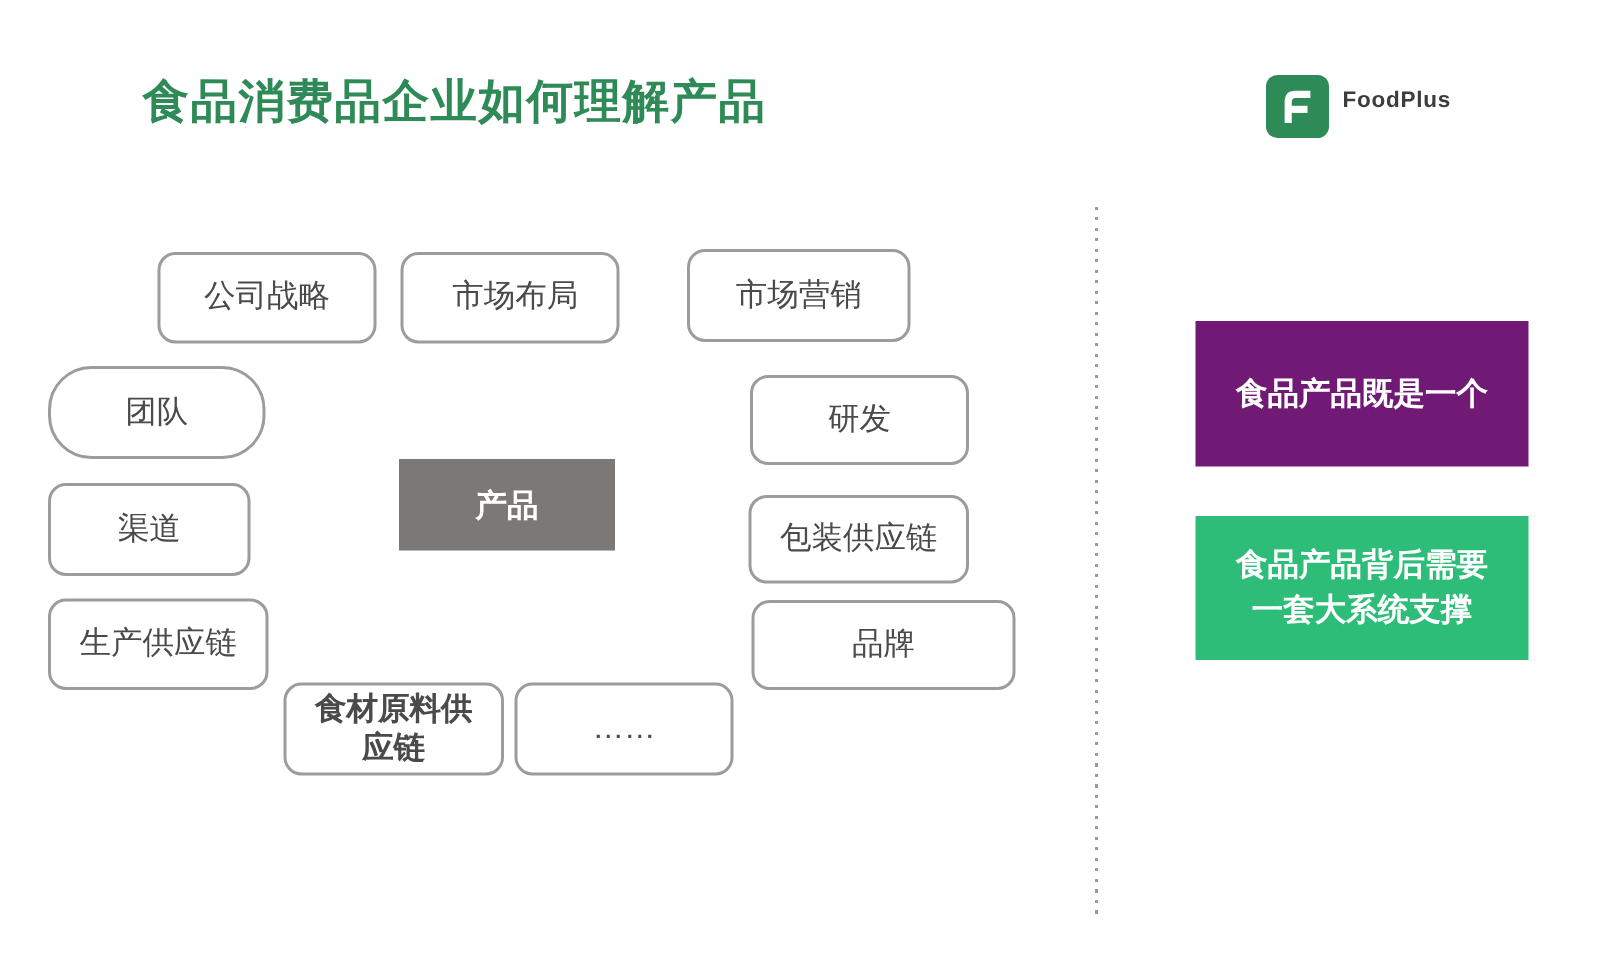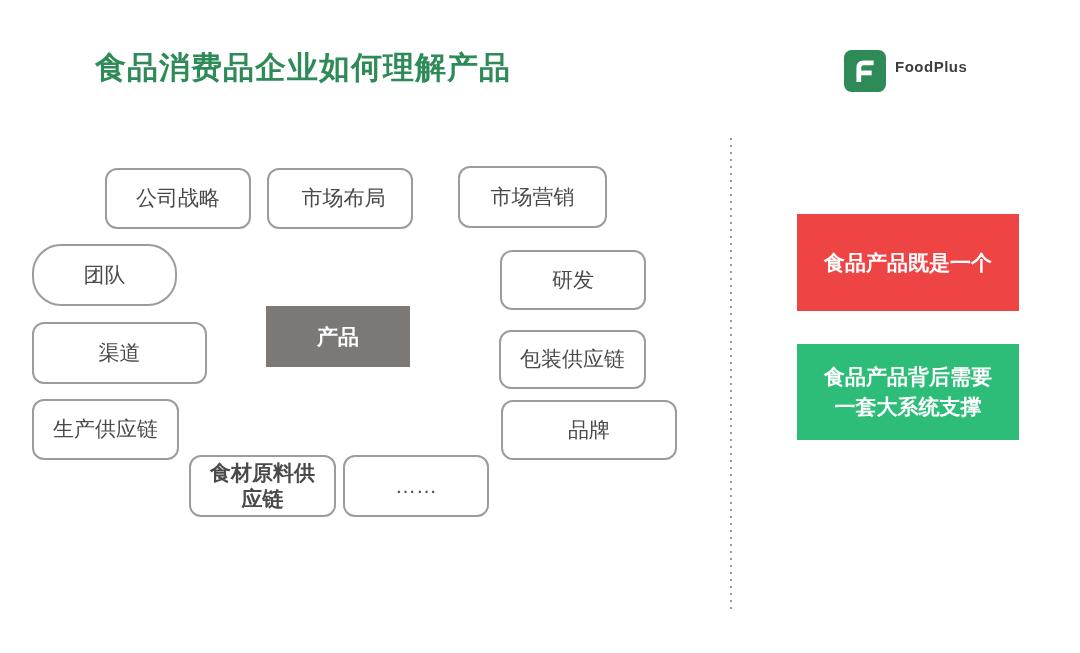--- a/index.html
+++ b/index.html
@@ -28,21 +28,21 @@
     background:#ffffff;border:2px solid #9c9c9c;border-radius:12px;
     display:flex;align-items:center;justify-content:center;
     font-size:21px;color:#4a4a4a;text-align:center;line-height:1.25;
     padding:0 12px;
   }
   .n0{left:105px;top:168px;width:146px;height:61px;}
   .n1{left:267px;top:168px;width:146px;height:61px;padding-left:19px;}
   .n2{left:458px;top:166px;width:149px;height:62px;}
   .n3{left:32px; top:244px;width:145px;height:62px;border-radius:29px;}
   .n4{left:500px;top:250px;width:146px;height:60px;}
-  .n5{left:32px; top:322px;width:175px;height:62px;}
+  .n5{left:32px; top:322px;width:135px;height:62px;}
   .n6{left:499px;top:330px;width:147px;height:59px;}
   .n7{left:32px; top:399px;width:147px;height:61px;}
   .n8{left:501px;top:400px;width:176px;height:60px;}
   .n9{left:189px;top:455px;width:147px;height:62px;font-weight:bold;}
   .n10{left:343px;top:455px;width:146px;height:62px;}
   .center-node{
     position:absolute;left:266px;top:306px;width:144px;height:61px;
     background:#7c7876;border:none;border-radius:0;
     display:flex;align-items:center;justify-content:center;
     font-size:21px;font-weight:bold;color:#ffffff;
@@ -50,21 +50,21 @@
   .divider{
     position:absolute;left:730px;top:138px;width:2px;height:474px;
     background-image:repeating-linear-gradient(to bottom,#9a9a9a 0 2px,transparent 2px 7px);
   }
   .callout{
     position:absolute;left:797px;width:222px;box-sizing:border-box;
     display:flex;flex-direction:column;align-items:center;justify-content:center;
     color:#ffffff;font-size:21px;font-weight:bold;line-height:1.42;
     text-align:center;
   }
-  .c0{top:214px;height:97px;background:#ef4444;}
+  .c0{top:214px;height:97px;background:#701a75;}
   .c1{top:344px;height:96px;background:#2ebd79;}
   .callout span{display:block;}
 </style>
 </head>
 <body>
 
 <div class="canvas">
 
   <h1 class="page-title">食品消费品企业如何理解产品</h1>
 

